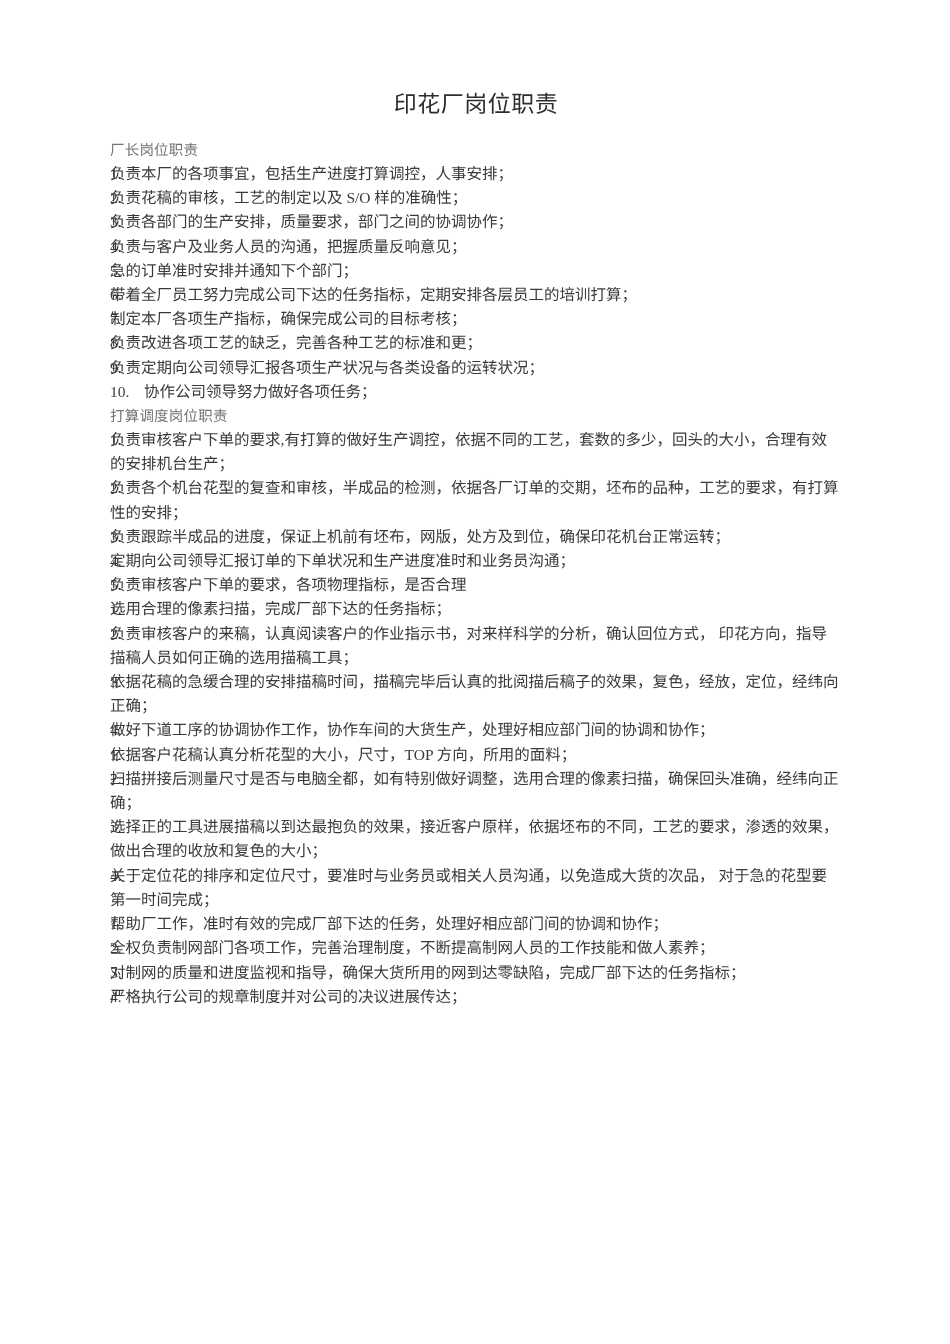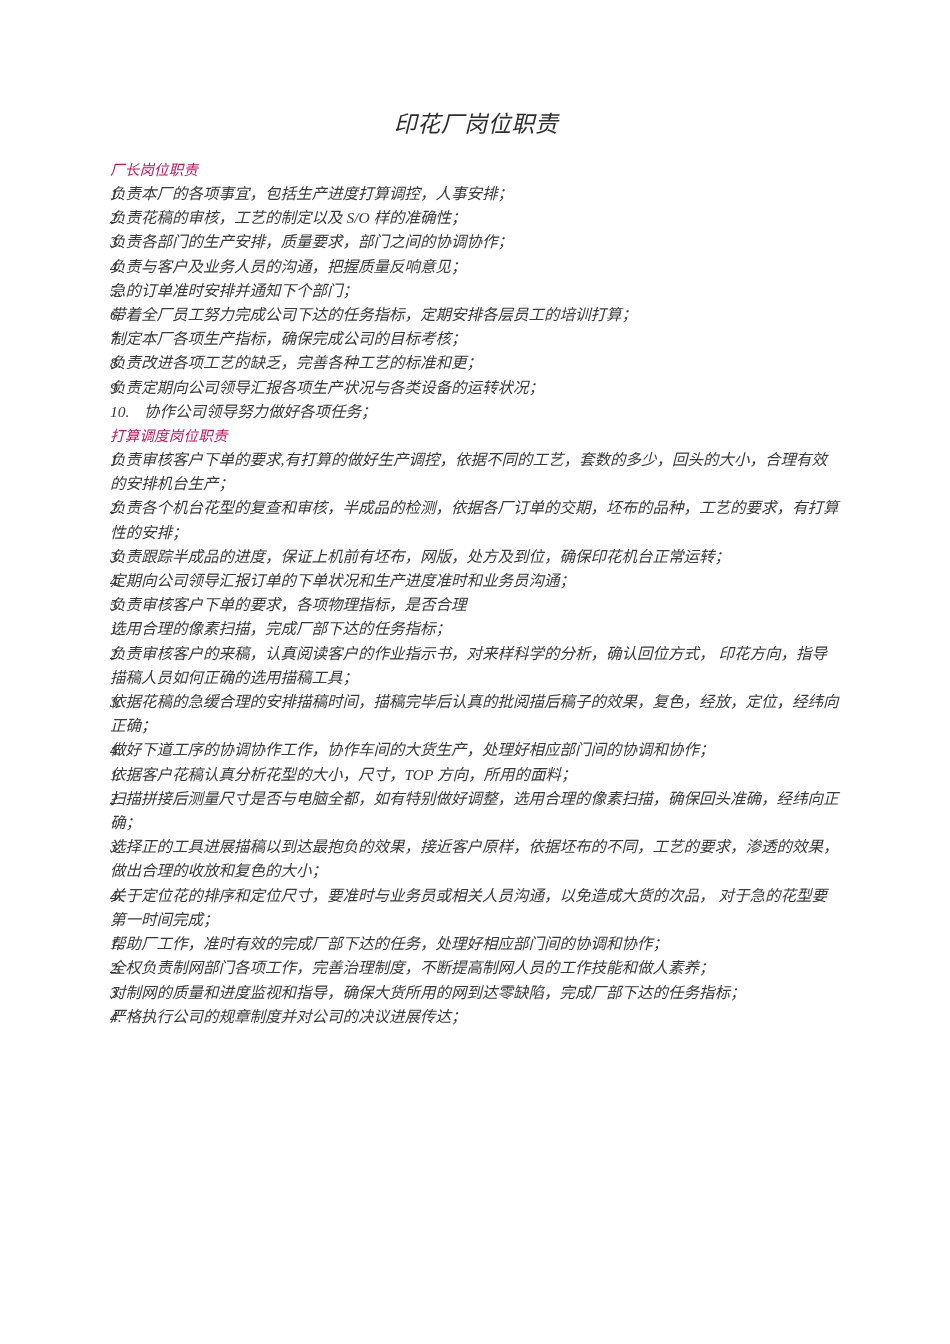--- a/index.html
+++ b/index.html
@@ -15,40 +15,39 @@
     background: #ffffff;
     margin: 0 auto;
     overflow: hidden;
     font-family: "Liberation Serif", "DejaVu Serif", serif;
     color: #3a3a3a;
     box-sizing: border-box;
   }
   .content {
     position: absolute;
     left: 110px;
-    top: 108px;
+    top: 88px;
     width: 732px;
-    font-style: italic;
   }
   .doc-title {
     font-size: 23px;
     line-height: 34px;
     text-align: center;
     color: #2e2e2e;
     font-weight: normal;
     margin: 0 0 16px 0;
     letter-spacing: 0.5px;
   }
   .section {
     margin: 0;
   }
   .section-heading {
     font-size: 14.5px;
     line-height: 24px;
-    color: #be185d;
+    color: #737373;
     font-weight: normal;
     margin: 0;
     letter-spacing: 0.2px;
   }
   ol.items {
     list-style: none;
     margin: 0;
     padding: 0;
   }
   ol.items > li {

